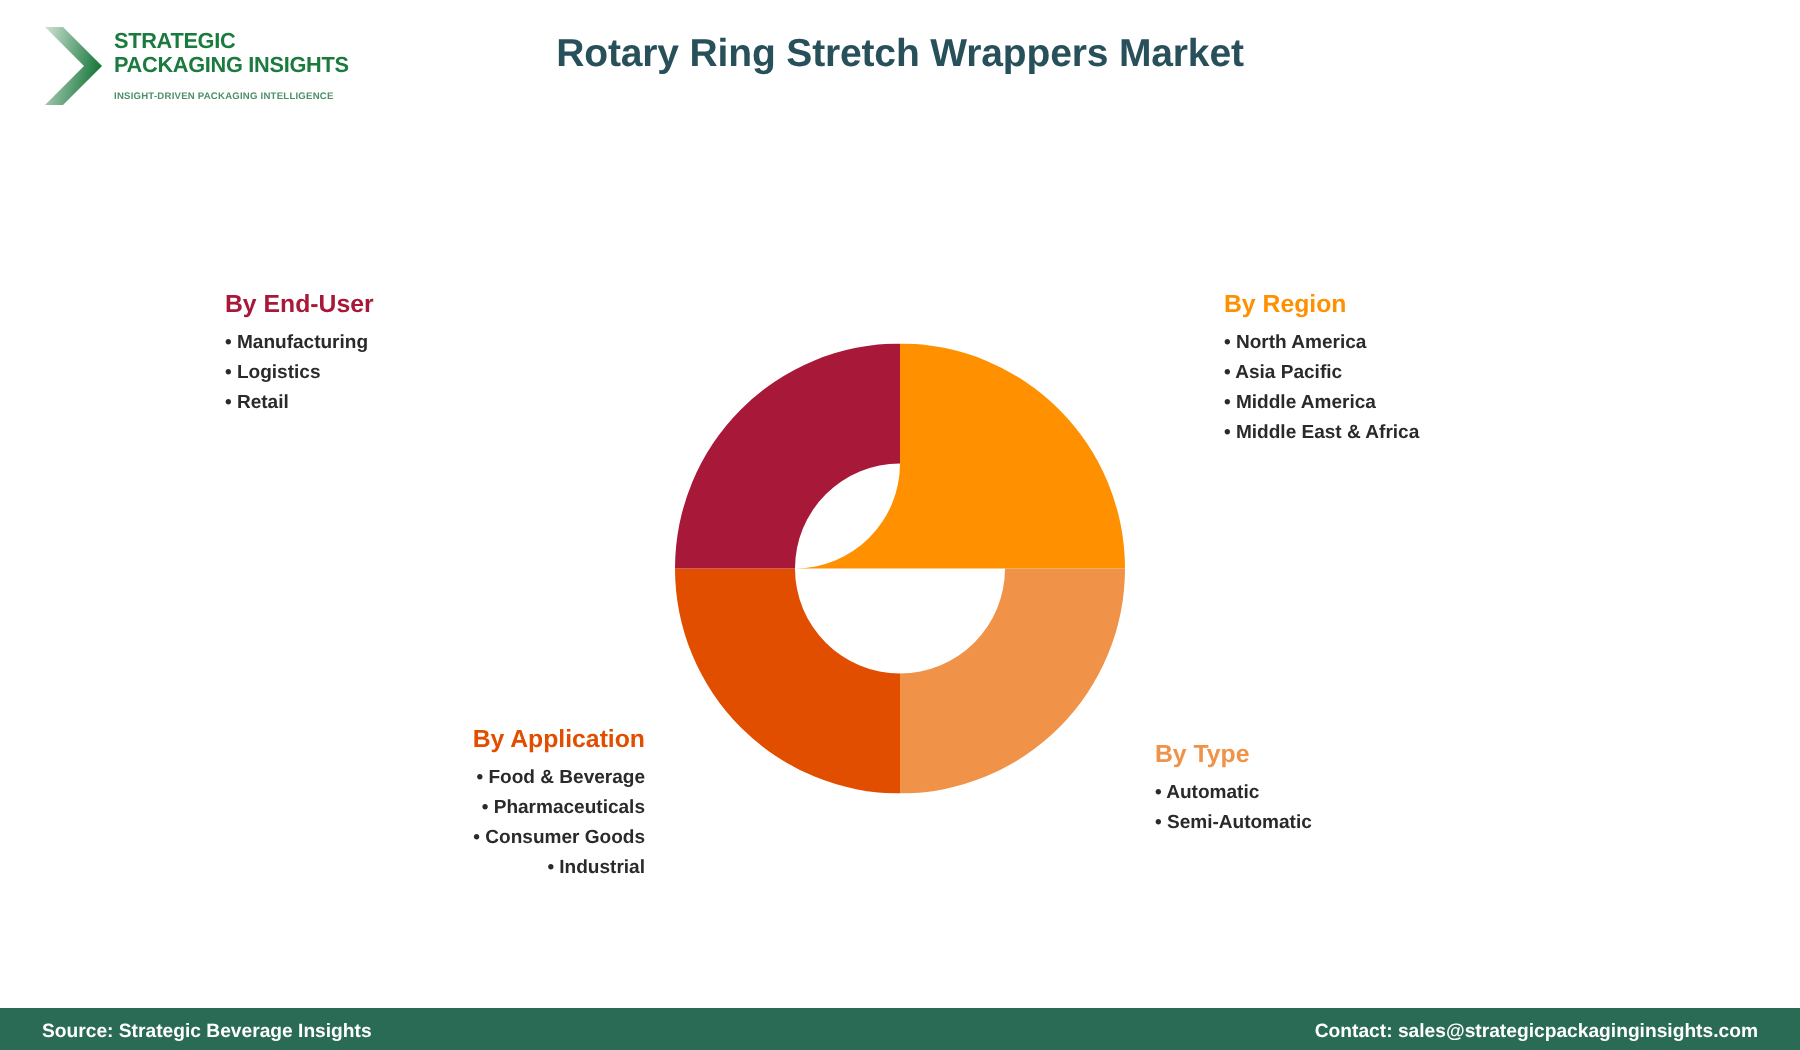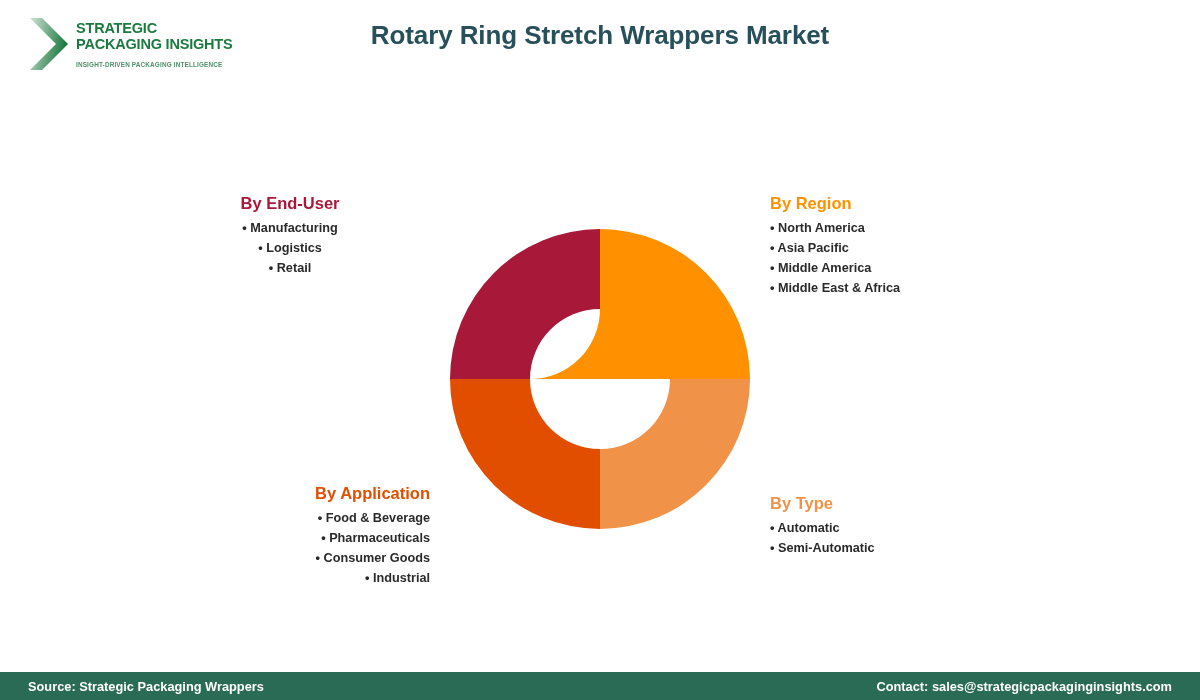--- a/index.html
+++ b/index.html
@@ -91,23 +91,23 @@
   }
   .seg-list { list-style: none; }
   .seg-list li {
     font-size: 12.7px;
     font-weight: bold;
     color: #2A2A2A;
     line-height: 20px;
     white-space: nowrap;
   }
 
-  #group-end-user { left: 150px; top: 193px; width: 280px; text-align: center; }
+  #group-end-user { left: 150px; top: 193px; width: 280px; text-align: left; }
   #group-application { left: 140px; top: 483px; width: 290px; text-align: right; }
-  #group-region { left: 770px; top: 193px; width: 300px; text-align: left; }
+  #group-region { left: 816px; top: 193px; width: 300px; text-align: left; }
   #group-type { left: 770px; top: 493px; width: 300px; text-align: left; }
 
   
   #footer {
     position: absolute;
     left: 0;
     top: 672px;
     width: 1200px;
     height: 28px;
     background: #2A6B55;
@@ -194,17 +194,17 @@
 
   <div class="seg-group" id="group-type">
     <div class="seg-title" style="color:#F09247">By Type</div>
     <ul class="seg-list">
       <li>• <span>Automatic</span></li>
       <li>• <span>Semi-Automatic</span></li>
     </ul>
   </div>
 
   <div id="footer">
-    <div class="footer-text">Source: Strategic Packaging Wrappers</div>
+    <div class="footer-text">Source: Strategic Beverage Insights</div>
     <div class="footer-text">Contact: sales@strategicpackaginginsights.com</div>
   </div>
 
 </div>
 
 </body></html>

